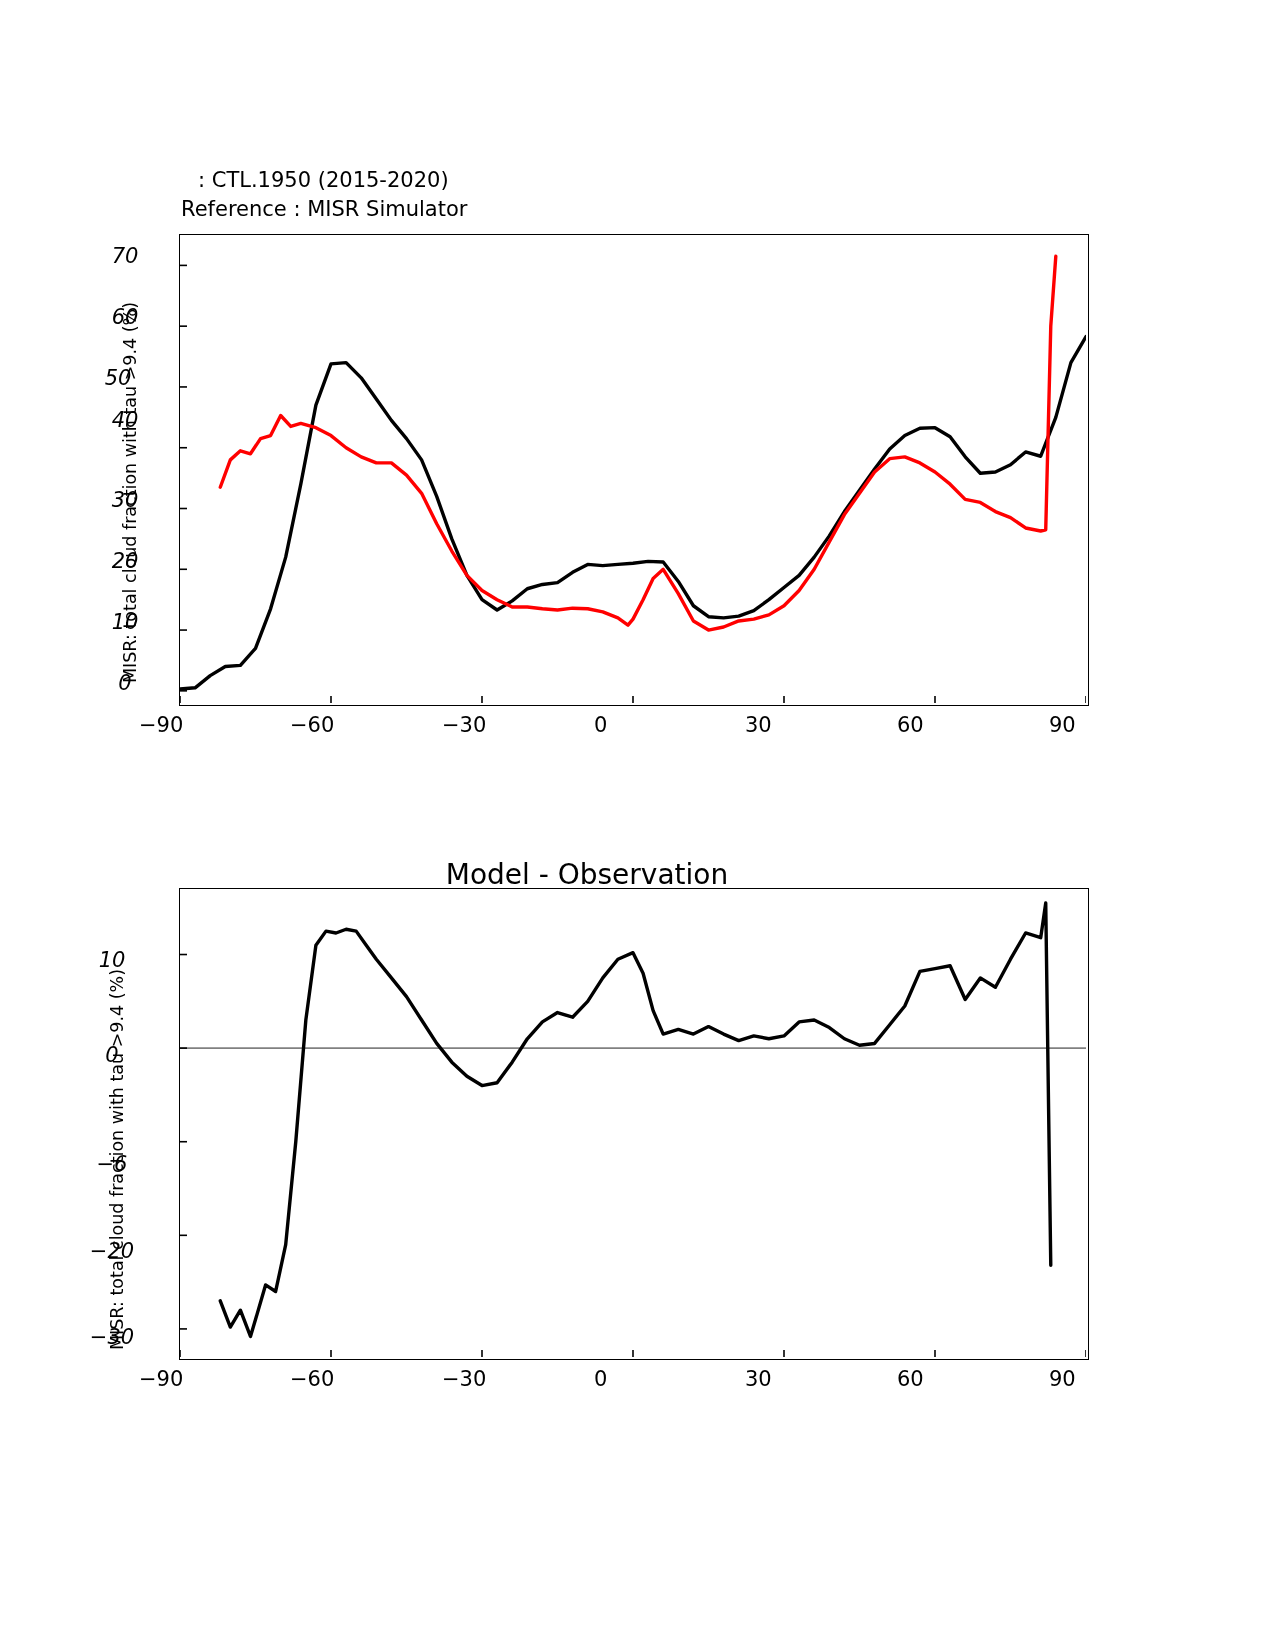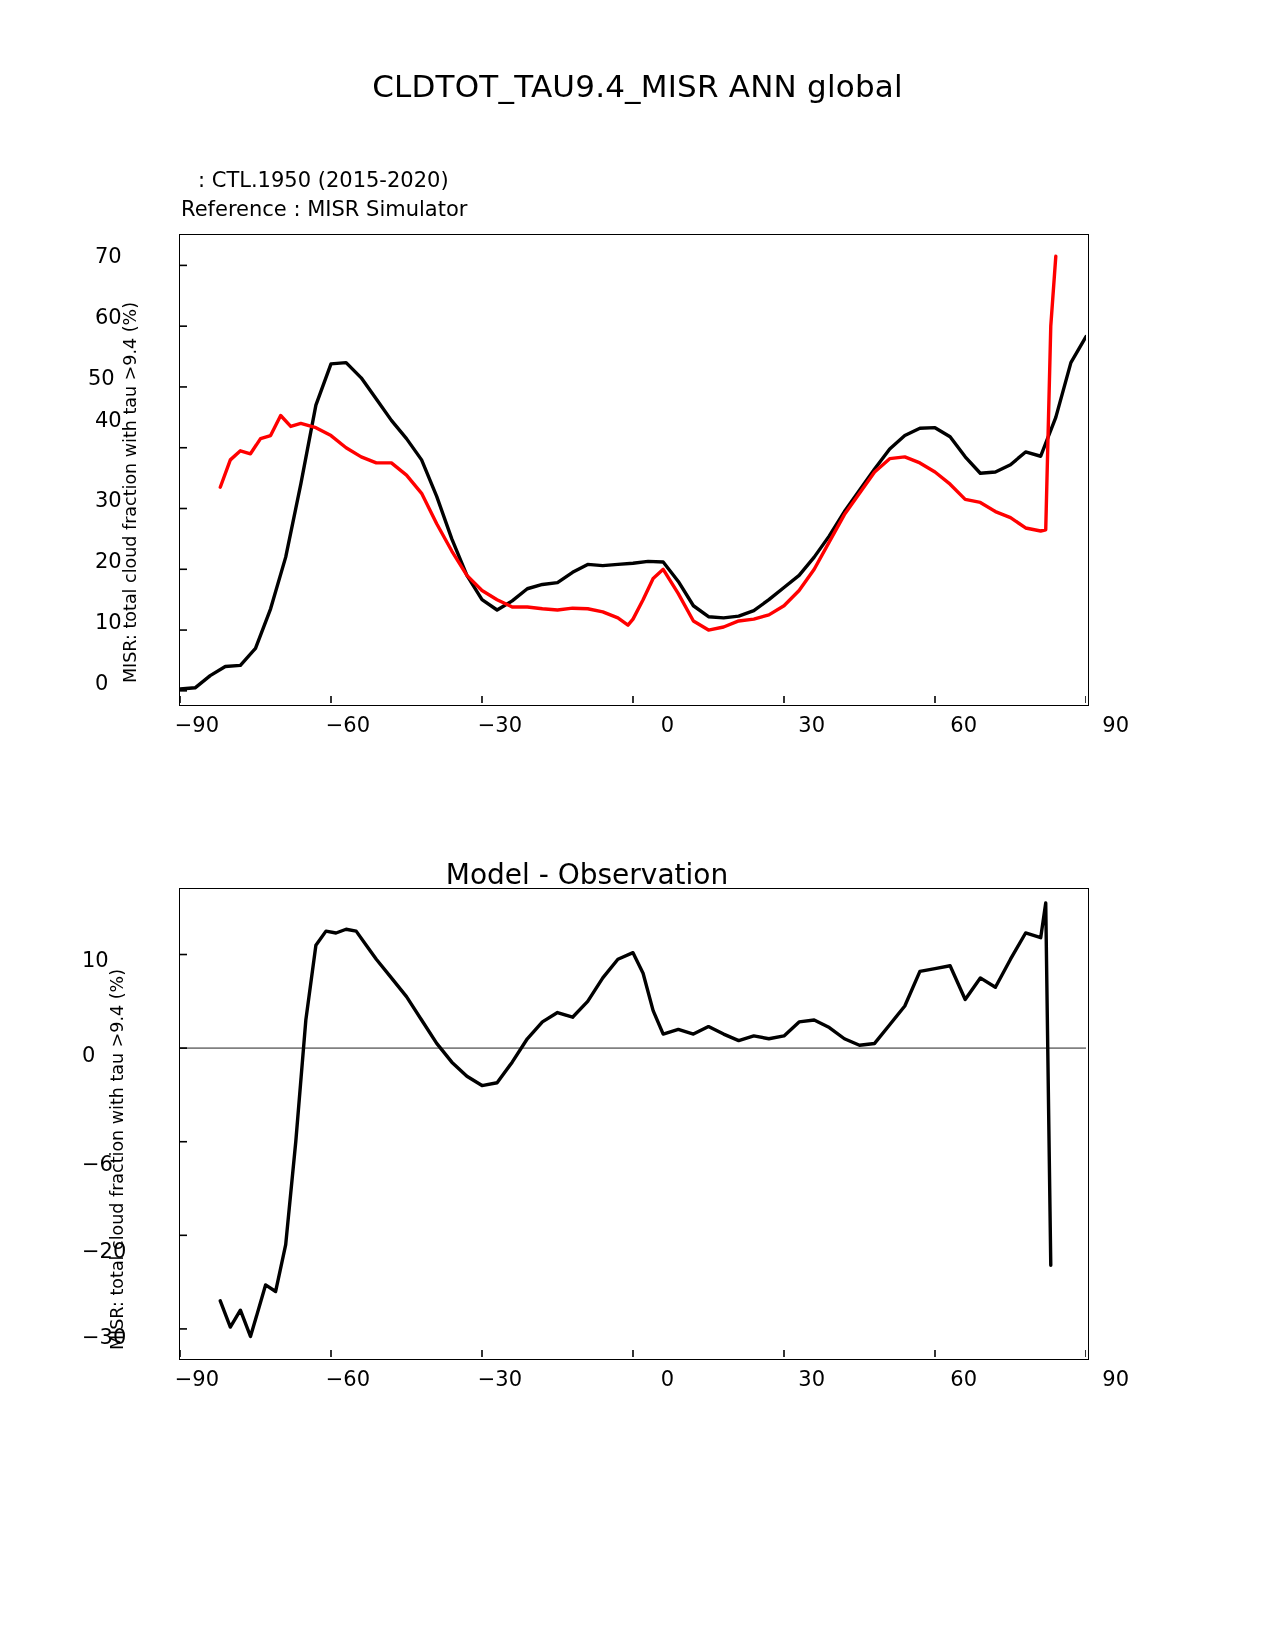--- a/index.html
+++ b/index.html
@@ -85,25 +85,26 @@
   #ylabel2 {
     left: 107px;
     top: 1350px;
   }
   .tick-label {
     position: absolute;
     font-size: 21px;
     color: #000;
   }
   .ytick {
+    text-align: center;
+    width: 60px;
+    font-style: italic;
+  }
+  .xtick {
     text-align: left;
-    width: 60px;
-  }
-  .xtick {
-    text-align: right;
     width: 80px;
   }
   #subtitle-diff {
     position: absolute;
     top: 858px;
     left: 0;
     width: 1174px;
     text-align: center;
     font-size: 28px;
   }
@@ -114,21 +115,20 @@
     fill: none;
     stroke-linecap: round;
     stroke-linejoin: round;
   }
 </style>
 </head>
 <body>
 
 <div class="page">
 
-  <div id="main-title">CLDTOT_TAU9.4_MISR ANN global</div>
 
   <div id="panel-top">
 
     <div class="legend-line" id="legend-model">: CTL.1950 (2015-2020)</div>
     <div class="legend-line" id="legend-reference">Reference : MISR Simulator</div>
 
     <div class="axis-label-y" id="ylabel1">MISR: total cloud fraction with tau &gt;9.4 (%)</div>
 
     <div class="tick-label ytick" style="left:95px; top:671px;">0</div>
     <div class="tick-label ytick" style="left:95px; top:610px;">10</div>

